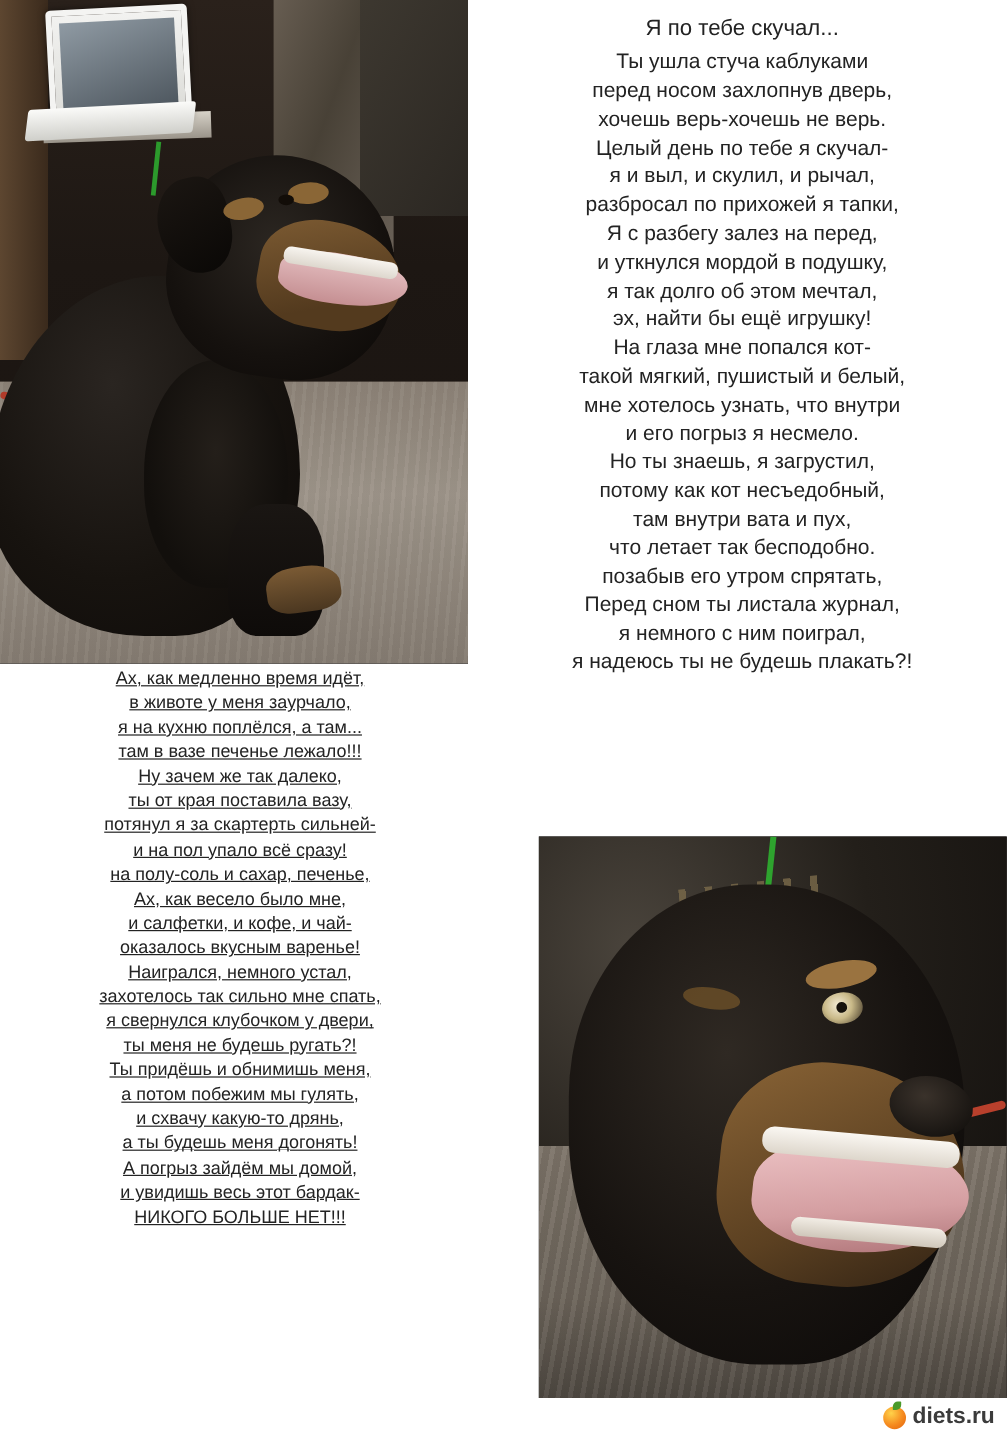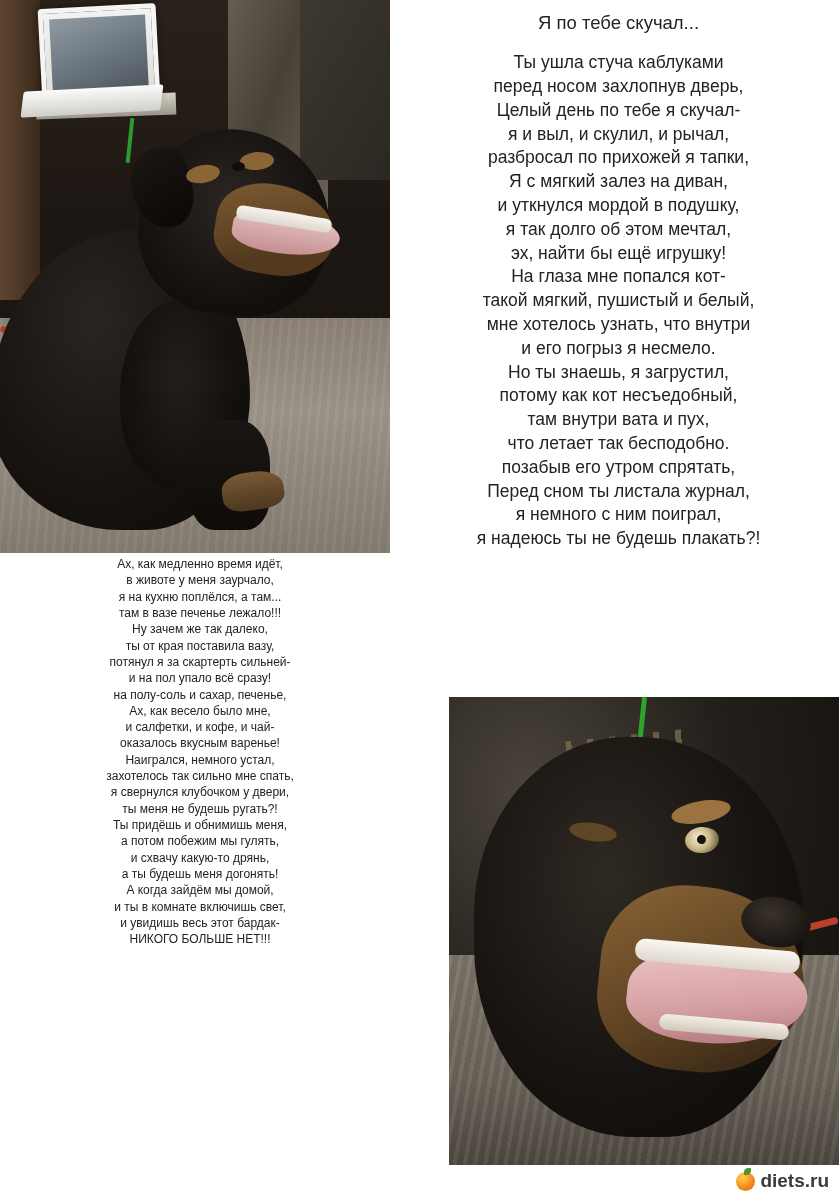--- a/index.html
+++ b/index.html
@@ -263,29 +263,30 @@
     line-height: 1.36;
   }
   .poem-right {
     left: 406px;
     top: 10px;
     width: 425px;
     font-size: 17.5px;
   }
   .poem-right .title {
     font-size: 18.5px;
-    margin-bottom: 16px;
+    margin-bottom: 5px;
   }
   .poem-right .stanza-line { display:block; }
 
   .poem-left {
     left: 6px;
     top: 556px;
     width: 388px;
-    font-size: 12px;
+    font-size: 15px;
+    text-decoration: underline;
   }
   .poem-left .stanza-line { display:block; }
 
   
   .watermark {
     position: absolute;
     right: 10px;
     bottom: 8px;
     display: flex;
     align-items: center;
@@ -333,24 +334,25 @@
     <div class="ptl-teeth"></div>
     <div class="ptl-brow-l"></div>
     <div class="ptl-brow-r"></div>
     <div class="ptl-eye"></div>
   </div>
 
   <div class="poem poem-right">
     <div class="title">Я по тебе скучал...</div>
     <span class="stanza-line">Ты ушла стуча каблуками</span>
     <span class="stanza-line">перед носом захлопнув дверь,</span>
+    <span class="stanza-line">хочешь верь-хочешь не верь.</span>
     <span class="stanza-line">Целый день по тебе я скучал-</span>
     <span class="stanza-line">я и выл, и скулил, и рычал,</span>
     <span class="stanza-line">разбросал по прихожей я тапки,</span>
-    <span class="stanza-line">Я с мягкий залез на диван,</span>
+    <span class="stanza-line">Я с разбегу залез на перед,</span>
     <span class="stanza-line">и уткнулся мордой в подушку,</span>
     <span class="stanza-line">я так долго об этом мечтал,</span>
     <span class="stanza-line">эх, найти бы ещё игрушку!</span>
     <span class="stanza-line">На глаза мне попался кот-</span>
     <span class="stanza-line">такой мягкий, пушистый и белый,</span>
     <span class="stanza-line">мне хотелось узнать, что внутри</span>
     <span class="stanza-line">и его погрыз я несмело.</span>
     <span class="stanza-line">Но ты знаешь, я загрустил,</span>
     <span class="stanza-line">потому как кот несъедобный,</span>
     <span class="stanza-line">там внутри вата и пух,</span>
@@ -375,22 +377,21 @@
     <span class="stanza-line">и салфетки, и кофе, и чай-</span>
     <span class="stanza-line">оказалось вкусным варенье!</span>
     <span class="stanza-line">Наигрался, немного устал,</span>
     <span class="stanza-line">захотелось так сильно мне спать,</span>
     <span class="stanza-line">я свернулся клубочком у двери,</span>
     <span class="stanza-line">ты меня не будешь ругать?!</span>
     <span class="stanza-line">Ты придёшь и обнимишь меня,</span>
     <span class="stanza-line">а потом побежим мы гулять,</span>
     <span class="stanza-line">и схвачу какую-то дрянь,</span>
     <span class="stanza-line">а ты будешь меня догонять!</span>
-    <span class="stanza-line">А когда зайдём мы домой,</span>
-    <span class="stanza-line">и ты в комнате включишь свет,</span>
+    <span class="stanza-line">А погрыз зайдём мы домой,</span>
     <span class="stanza-line">и увидишь весь этот бардак-</span>
     <span class="stanza-line">НИКОГО БОЛЬШЕ НЕТ!!!</span>
   </div>
 
   <div class="photo-bottom-right">
     <div class="pbr-bg"></div>
     <div class="pbr-chair"></div>
     <div class="pbr-greenline"></div>
     <div class="pbr-floor"></div>
     <div class="pbr-floor2"></div>

